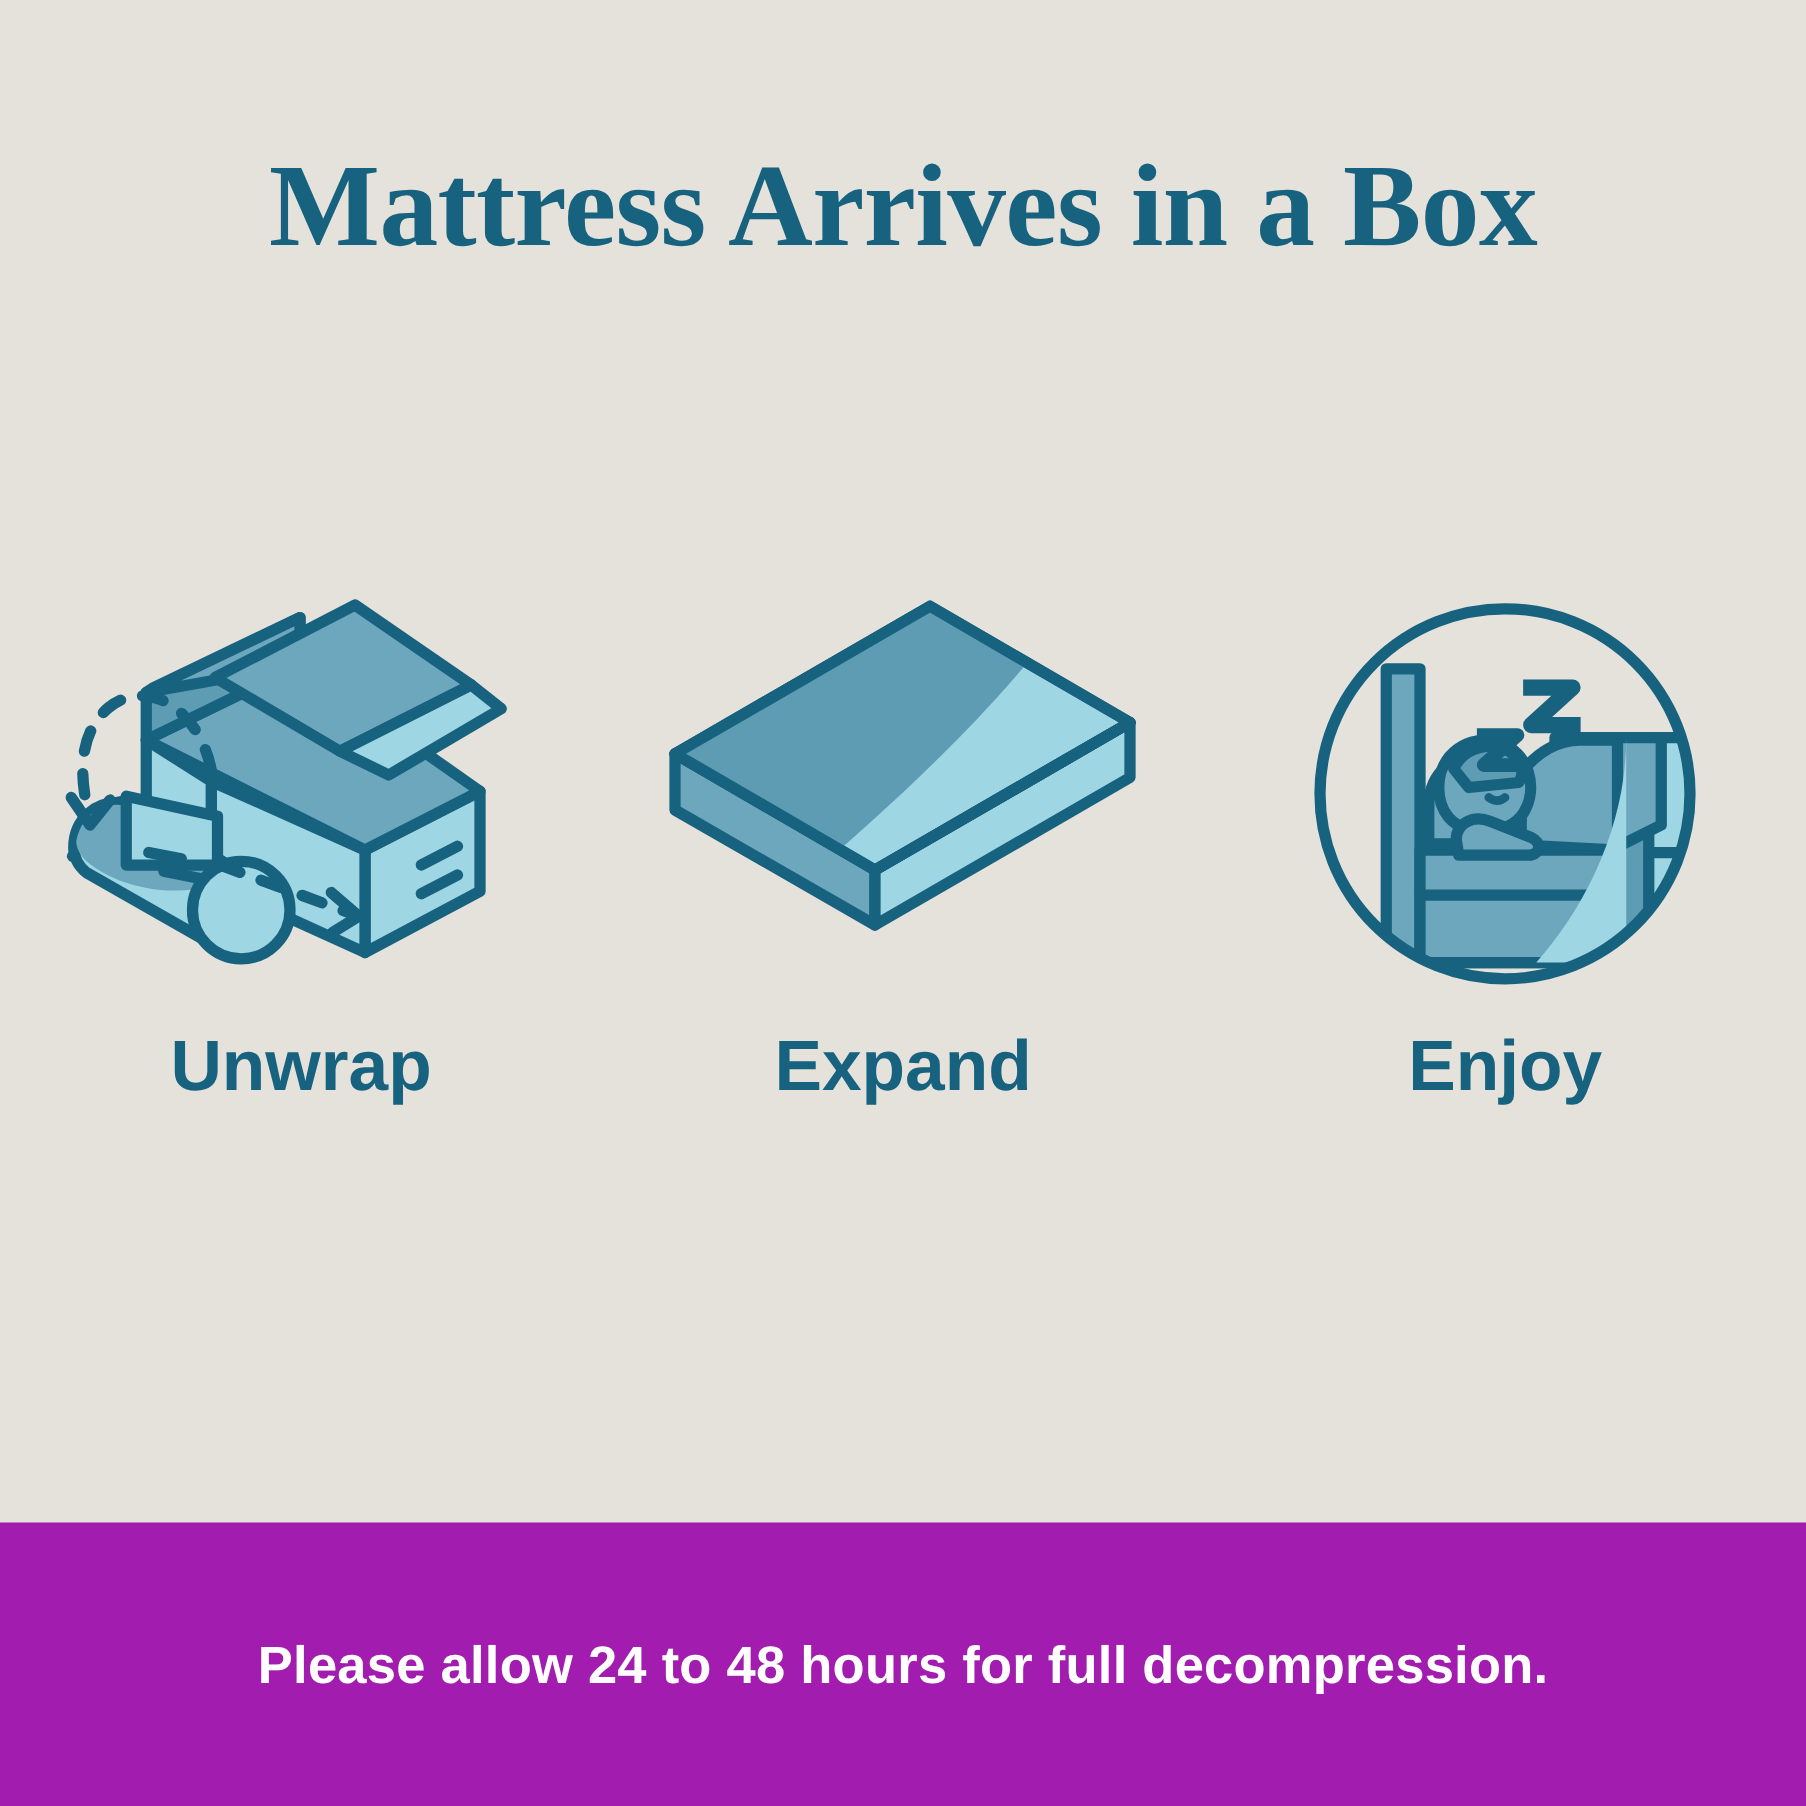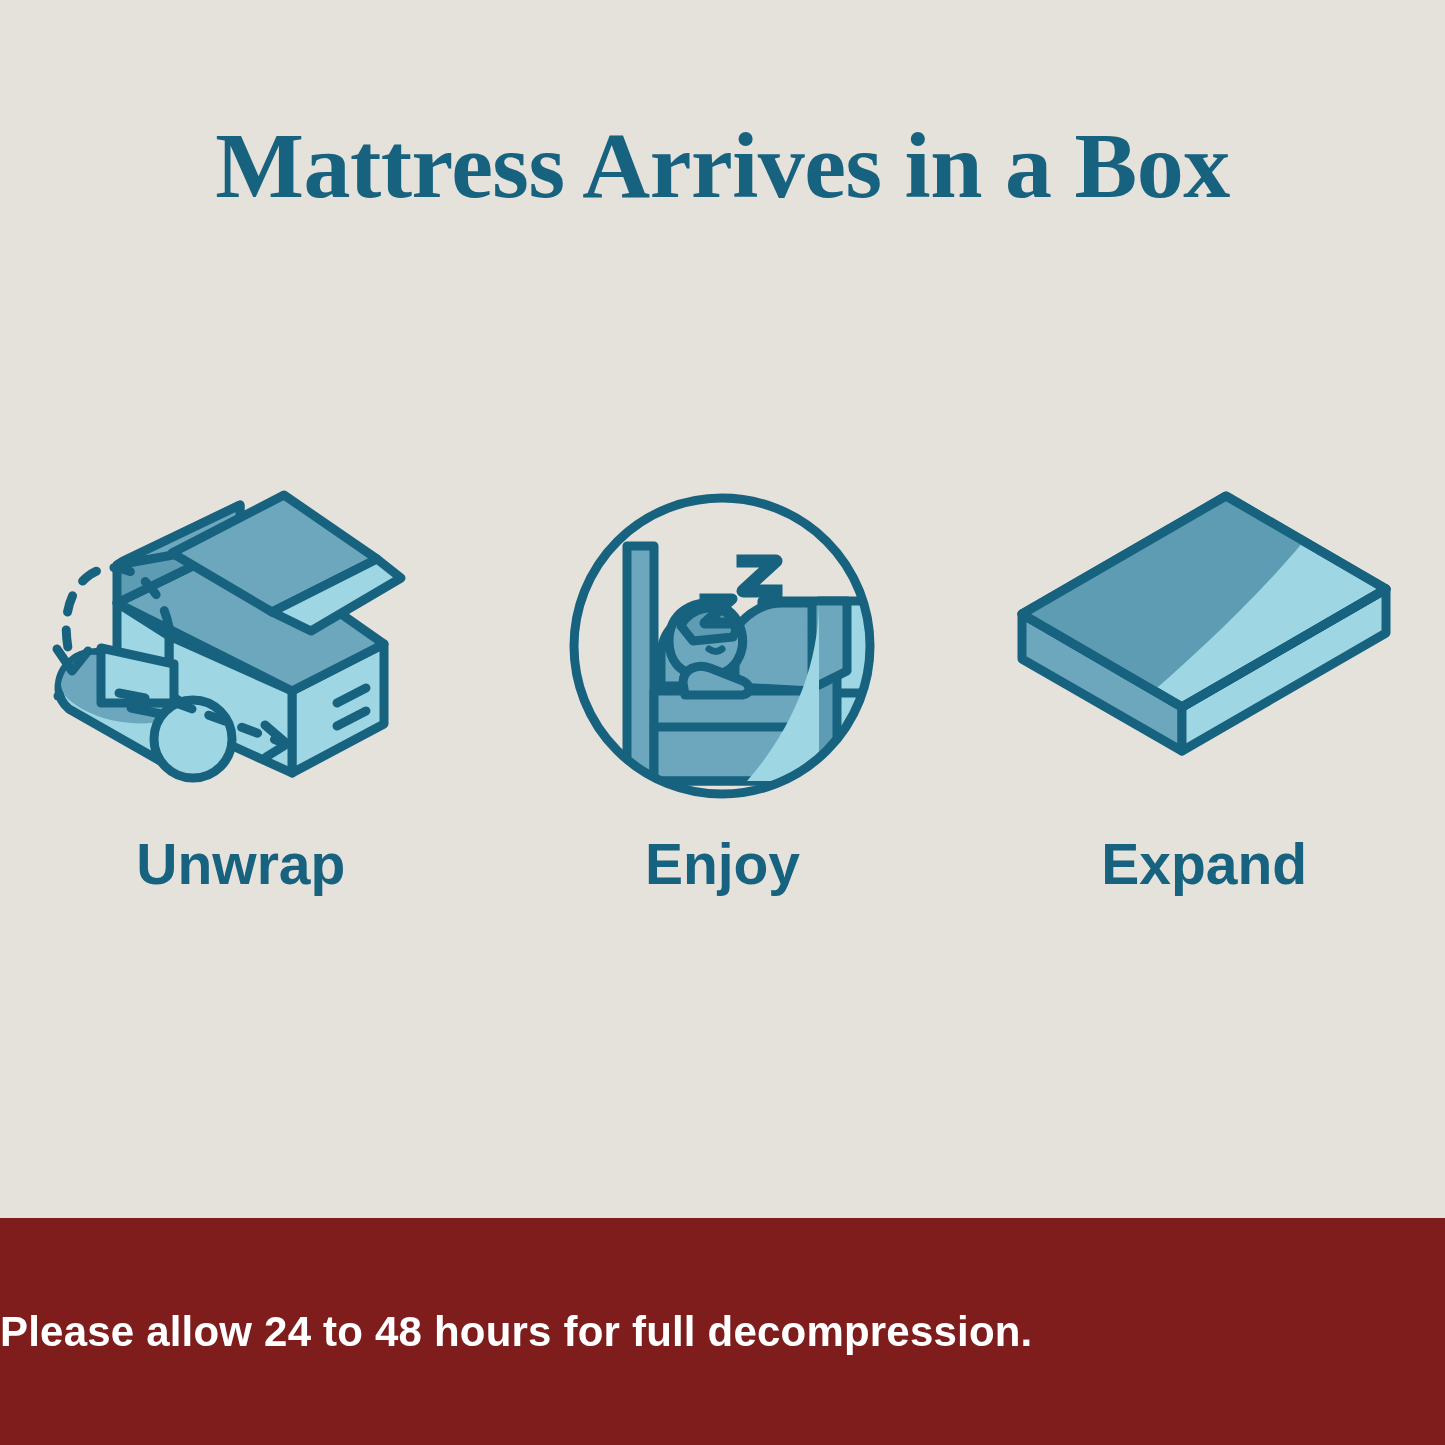--- a/index.html
+++ b/index.html
@@ -34,21 +34,21 @@
     line-height: 1.0;
     letter-spacing: -0.5px;
     color: #17627f;
     white-space: nowrap;
   }
 
   
   .steps {
     position: absolute;
     left: 0;
-    top: 466px;
+    top: 455px;
     width: 1445px;
     height: 500px;
     display: flex;
     flex-direction: row;
     align-items: flex-start;
     justify-content: space-around;
   }
   .step {
     width: 440px;
     display: flex;
@@ -71,23 +71,24 @@
     white-space: nowrap;
   }
 
   
   .banner {
     position: absolute;
     left: 0;
     top: 1218px;
     width: 1445px;
     height: 227px;
-    background: #7f1d1d;
+    background: #a21caf;
     display: flex;
     align-items: center;
+    justify-content: center;
   }
   .banner-text {
     font-family: "Liberation Sans", sans-serif;
     font-weight: bold;
     font-size: 42px;
     color: #ffffff;
     letter-spacing: 0.2px;
     white-space: nowrap;
     text-align: center;
   }
@@ -162,95 +163,20 @@
 
             <path d="M224 244 L246 263 L225 276" stroke-width="9" fill="none"></path>
           </g>
         </svg>
       </div>
       <div class="step-label">Unwrap</div>
     </div>
 
     <div class="step">
       <div class="step-icon">
-        <svg width="330" height="330" viewBox="0 0 330 330">
-          <defs>
-            <clipPath id="circClip">
-              <circle cx="165" cy="165" r="148"></circle>
-            </clipPath>
-          </defs>
-
-          <g clip-path="url(#circClip)">
-
-            <rect x="0" y="0" width="330" height="330" fill="#e5e1db"></rect>
-
-            <g stroke="#17627f" stroke-width="9" stroke-linejoin="round" stroke-linecap="round">
-
-              <path d="M262 120 L330 120 L330 275 L262 275 Z" fill="#9ed6e3"></path>
-
-              <rect x="70" y="65" width="27" height="235" fill="#6da7bd"></rect>
-
-              <path d="M97 210 L250 210 L250 300 L97 300 Z" fill="#6da7bd"></path>
-
-              <line x1="97" y1="246" x2="250" y2="246"></line>
-
-              <path d="M250 210 L280 190 L280 285 L250 300 Z" fill="#5e9cb4"></path>
-
-              <line x1="60" y1="300" x2="265" y2="300"></line>
-
-              <path d="M205 120 L290 120 L290 190 L250 210 L205 190 Z" fill="#6da7bd"></path>
-
-              <path d="M160 205
-                       C 160 160, 190 122, 225 122
-                       L 255 122
-                       L 255 210 Z" fill="#6da7bd"></path>
-
-              <path d="M104 175
-                       C 104 148, 126 130, 150 134
-                       L 178 140
-                       L 178 205 L 104 205 Z" fill="#6da7bd"></path>
-
-              <path d="M112 160
-                       C 112 133, 136 117, 160 124
-                       C 184 131, 192 160, 180 180
-                       C 168 199, 134 200, 120 184
-                       C 114 177, 112 168, 112 160 Z" fill="#6da7bd"></path>
-
-              <path d="M124 145
-                       C 132 127, 158 121, 172 134
-                       C 180 141, 180 150, 176 156
-                       L 136 160 Z" fill="#5e9cb4"></path>
-
-              <path d="M152 168 q7 5 13 0" stroke-width="7" fill="none"></path>
-
-              <path d="M126 202
-                       C 126 188, 140 182, 153 187
-                       L 186 200
-                       C 194 204, 194 212, 186 214
-                       L 128 214 Z" fill="#6da7bd"></path>
-
-              <path d="M262 120
-                       C 262 190, 230 255, 190 300
-                       L 262 300 Z" fill="#9ed6e3" stroke="none"></path>
-
-              <line x1="284" y1="212" x2="318" y2="212"></line>
-
-              <path d="M148 118 L175 118 L148 142 L175 142" stroke-width="11" fill="none" stroke-linecap="square"></path>
-              <path d="M186 80 L219 80 L186 110 L219 110" stroke-width="13" fill="none" stroke-linecap="square"></path>
-            </g>
-          </g>
-
-          <circle cx="165" cy="165" r="148" fill="none" stroke="#17627f" stroke-width="9"></circle>
-        </svg>
-      </div>
-      <div class="step-label">Enjoy</div>
-    </div>
-
-    <div class="step">
-      <div class="step-icon">
         <svg width="400" height="330" viewBox="0 0 400 330">
           <g stroke="#17627f" stroke-width="9" stroke-linejoin="round" stroke-linecap="round">
 
             <path d="M18 133 L18 178 L178 270 L178 226 Z" fill="#6da7bd"></path>
 
             <path d="M178 226 L178 270 L382 152 L382 108 Z" fill="#9ed6e3"></path>
 
             <path d="M18 133 L222 15 L382 108 L178 226 Z" fill="#9ed6e3"></path>
 
             <clipPath id="topFaceClip">
@@ -264,19 +190,94 @@
 
             <path d="M18 133 L222 15 L382 108 L178 226 Z" fill="none"></path>
 
             <path d="M178 226 L382 108" fill="none"></path>
           </g>
         </svg>
       </div>
       <div class="step-label">Expand</div>
     </div>
 
+    <div class="step">
+      <div class="step-icon">
+        <svg width="330" height="330" viewBox="0 0 330 330">
+          <defs>
+            <clipPath id="circClip">
+              <circle cx="165" cy="165" r="148"></circle>
+            </clipPath>
+          </defs>
+
+          <g clip-path="url(#circClip)">
+
+            <rect x="0" y="0" width="330" height="330" fill="#e5e1db"></rect>
+
+            <g stroke="#17627f" stroke-width="9" stroke-linejoin="round" stroke-linecap="round">
+
+              <path d="M262 120 L330 120 L330 275 L262 275 Z" fill="#9ed6e3"></path>
+
+              <rect x="70" y="65" width="27" height="235" fill="#6da7bd"></rect>
+
+              <path d="M97 210 L250 210 L250 300 L97 300 Z" fill="#6da7bd"></path>
+
+              <line x1="97" y1="246" x2="250" y2="246"></line>
+
+              <path d="M250 210 L280 190 L280 285 L250 300 Z" fill="#5e9cb4"></path>
+
+              <line x1="60" y1="300" x2="265" y2="300"></line>
+
+              <path d="M205 120 L290 120 L290 190 L250 210 L205 190 Z" fill="#6da7bd"></path>
+
+              <path d="M160 205
+                       C 160 160, 190 122, 225 122
+                       L 255 122
+                       L 255 210 Z" fill="#6da7bd"></path>
+
+              <path d="M104 175
+                       C 104 148, 126 130, 150 134
+                       L 178 140
+                       L 178 205 L 104 205 Z" fill="#6da7bd"></path>
+
+              <path d="M112 160
+                       C 112 133, 136 117, 160 124
+                       C 184 131, 192 160, 180 180
+                       C 168 199, 134 200, 120 184
+                       C 114 177, 112 168, 112 160 Z" fill="#6da7bd"></path>
+
+              <path d="M124 145
+                       C 132 127, 158 121, 172 134
+                       C 180 141, 180 150, 176 156
+                       L 136 160 Z" fill="#5e9cb4"></path>
+
+              <path d="M152 168 q7 5 13 0" stroke-width="7" fill="none"></path>
+
+              <path d="M126 202
+                       C 126 188, 140 182, 153 187
+                       L 186 200
+                       C 194 204, 194 212, 186 214
+                       L 128 214 Z" fill="#6da7bd"></path>
+
+              <path d="M262 120
+                       C 262 190, 230 255, 190 300
+                       L 262 300 Z" fill="#9ed6e3" stroke="none"></path>
+
+              <line x1="284" y1="212" x2="318" y2="212"></line>
+
+              <path d="M148 118 L175 118 L148 142 L175 142" stroke-width="11" fill="none" stroke-linecap="square"></path>
+              <path d="M186 80 L219 80 L186 110 L219 110" stroke-width="13" fill="none" stroke-linecap="square"></path>
+            </g>
+          </g>
+
+          <circle cx="165" cy="165" r="148" fill="none" stroke="#17627f" stroke-width="9"></circle>
+        </svg>
+      </div>
+      <div class="step-label">Enjoy</div>
+    </div>
+
   </div>
 
   <div class="banner">
     <div class="banner-text">Please allow 24 to 48 hours for full decompression.</div>
   </div>
 
 </div>
 
 </body></html>

